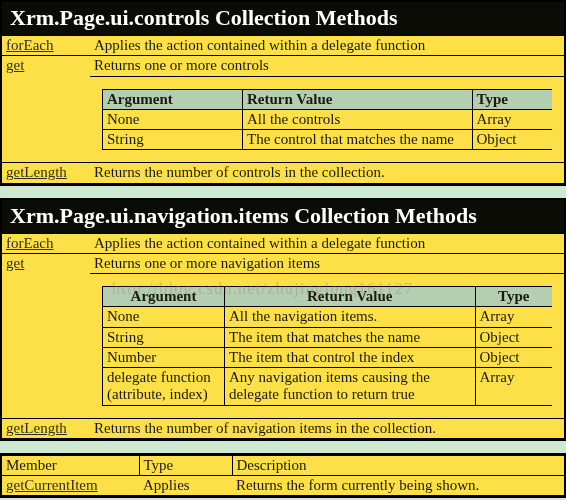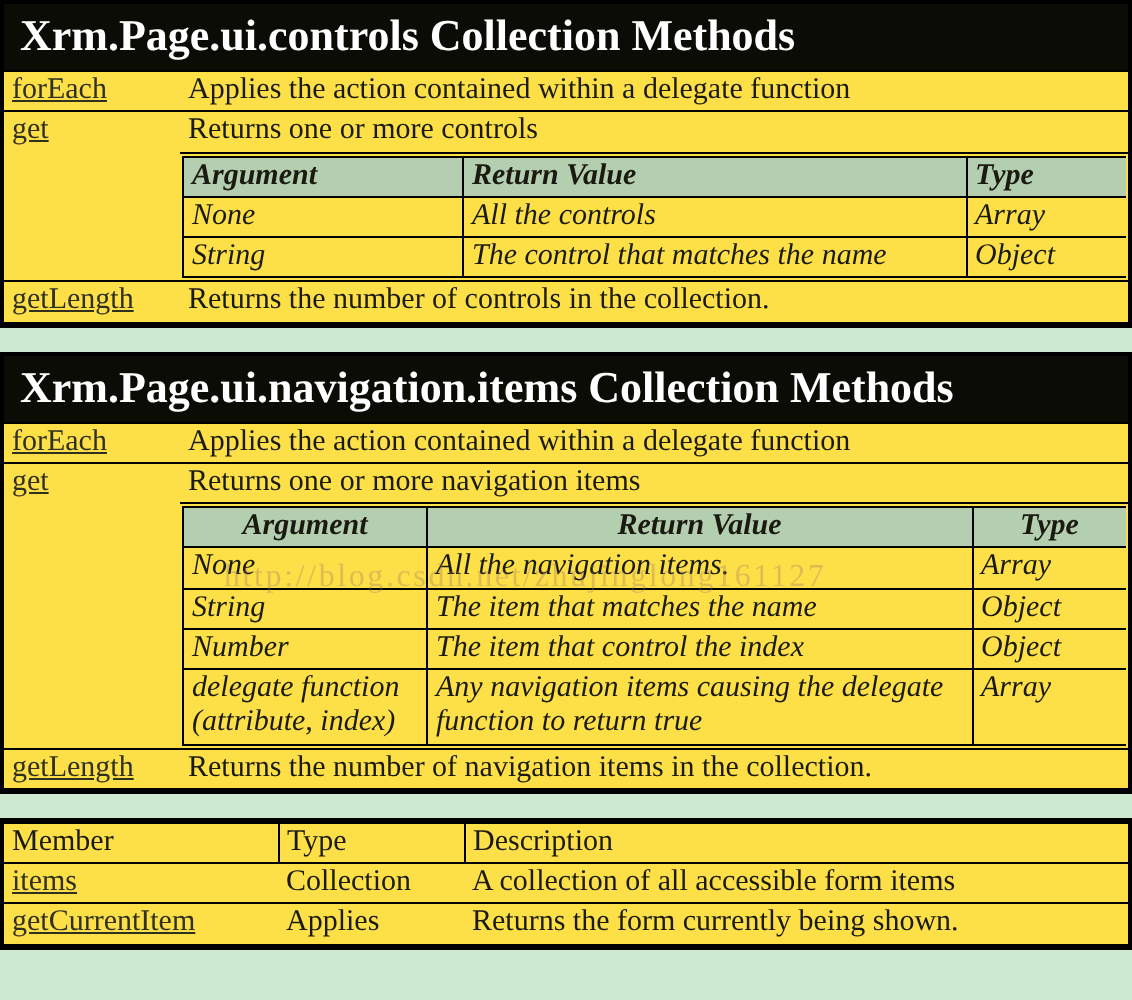--- a/index.html
+++ b/index.html
@@ -65,23 +65,22 @@
     border-left: none;
     border-right: none;
   }
 
   .link {
     text-decoration: underline;
     color: #303020;
   }
 
   .nested-wrap {
-    padding: 1px !important;
+    padding: 12px !important;
     border: none !important;
-    font-style: italic;
   }
   .nested {
     border-collapse: collapse;
     width: 100%;
     table-layout: fixed;
   }
   .nested td, .nested th {
     border: 1px solid #000;
   }
   .nested th {
@@ -282,27 +281,20 @@
       <thead>
         <tr>
           <td class="rowlabel-cell">Member</td>
           <td>Type</td>
           <td class="lastcol">Description</td>
         </tr>
       </thead>
       <tbody>
         <tr>
           <td class="rowlabel-cell">
-            <span class="link">items </span>
-          </td>
-          <td>Collection</td>
-          <td class="lastcol">A collection of all accessible form items</td>
-        </tr>
-        <tr>
-          <td class="rowlabel-cell">
             <span class="link">getCurrentItem</span>
           </td>
           <td>Applies</td>
           <td class="lastcol">Returns the form currently being shown.</td>
         </tr>
       </tbody>
     </table>
   </div>
 
   <div class="wm wm-url">http://blog.csdn.net/zhujinglong161127</div>

